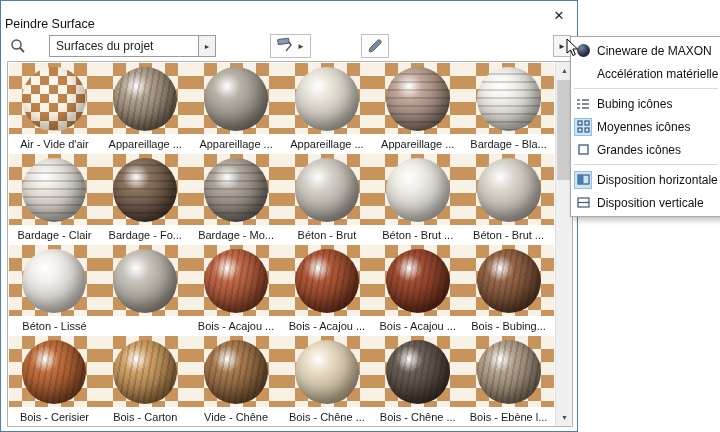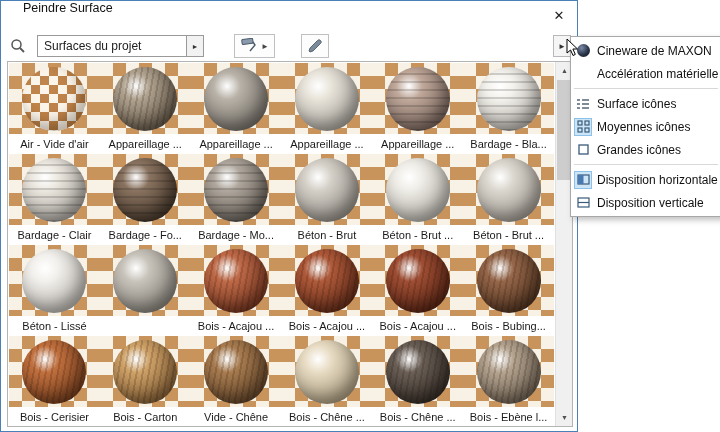--- a/index.html
+++ b/index.html
@@ -1,26 +1,26 @@
 <!DOCTYPE html>
 <html><head>
 <meta charset="utf-8">
 <style>
   * { margin:0; padding:0; box-sizing:border-box; }
   html,body { width:720px; height:432px; background:#ffffff; font-family:"Liberation Sans", sans-serif; }
   #stage { position:relative; width:720px; height:432px; overflow:hidden; background:#fff; }
 
   
   .dialog { position:absolute; left:0; top:0; width:578px; height:432px; background:#fff; border:1px solid #4a80b8; }
-  .titlebar { position:relative; height:30px; display:flex; align-items:flex-start; padding-left:22px; background:#fff; }
+  .titlebar { position:relative; height:30px; display:flex; align-items:flex-end; padding-left:4px; background:#fff; }
   .title { font-size:12.5px; color:#111; }
   .close-btn { position:absolute; right:0; top:0; width:36px; height:29px; display:flex; align-items:center; justify-content:center; font-size:13px; color:#222; cursor:default; background:#fff; border:none; }
 
   
-  .toolbar { position:relative; height:30px; display:flex; align-items:center; padding:0 6px 0 8px; gap:8px; }
+  .toolbar { position:relative; height:30px; display:flex; align-items:center; padding:0 6px 0 8px; gap:20px; }
   .tb-icon { width:18px; height:18px; display:flex; align-items:center; justify-content:center; }
   .combo { display:flex; align-items:stretch; margin-left:2px; }
   .combo input { width:150px; height:22px; border:1px solid #9a9a9a; font-size:12px; padding:0 6px; font-family:"Liberation Sans", sans-serif; color:#222; outline:none; }
   .combo-arrow { width:18px; height:22px; margin-left:-1px; border:1px solid #9a9a9a; background:#f2f2f2; font-size:7px; color:#333; display:flex; align-items:center; justify-content:center; }
   .tool-btn { height:24px; border:1px solid #c0c0c0; background:#fdfdfd; display:flex; align-items:center; justify-content:center; gap:3px; padding:0 5px; }
   .flyout-arrow { font-size:8px; color:#444; }
   .menu-open-btn { margin-left:auto; width:18px; height:22px; border:1px solid #b8b8b8; background:#f5f5f5; font-size:8px; color:#333; display:flex; align-items:center; justify-content:center; }
 
   
   .panel { position:absolute; left:6px; top:60px; width:566px; height:366px; border:1px solid #b4b4b4; display:flex; background:#fff; }
@@ -285,21 +285,21 @@
             <g stroke="#4a5a6a" stroke-width="1.4">
               <line x1="1" y1="3" x2="4" y2="3"></line>
               <line x1="6" y1="3" x2="13" y2="3"></line>
               <line x1="1" y1="7" x2="4" y2="7"></line>
               <line x1="6" y1="7" x2="13" y2="7"></line>
               <line x1="1" y1="11" x2="4" y2="11"></line>
               <line x1="6" y1="11" x2="13" y2="11"></line>
             </g>
           </svg>
       </span>
-      <span>Surface icônes</span>
+      <span>Bubing icônes</span>
     </div>
     <div class="mi">
       <span class="mic sel">
         <svg width="13" height="13" viewBox="0 0 13 13">
             <g fill="none" stroke="#3a5a7a" stroke-width="1.2">
               <rect x="1" y="1" width="4" height="4"></rect>
               <rect x="8" y="1" width="4" height="4"></rect>
               <rect x="1" y="8" width="4" height="4"></rect>
               <rect x="8" y="8" width="4" height="4"></rect>
             </g>

